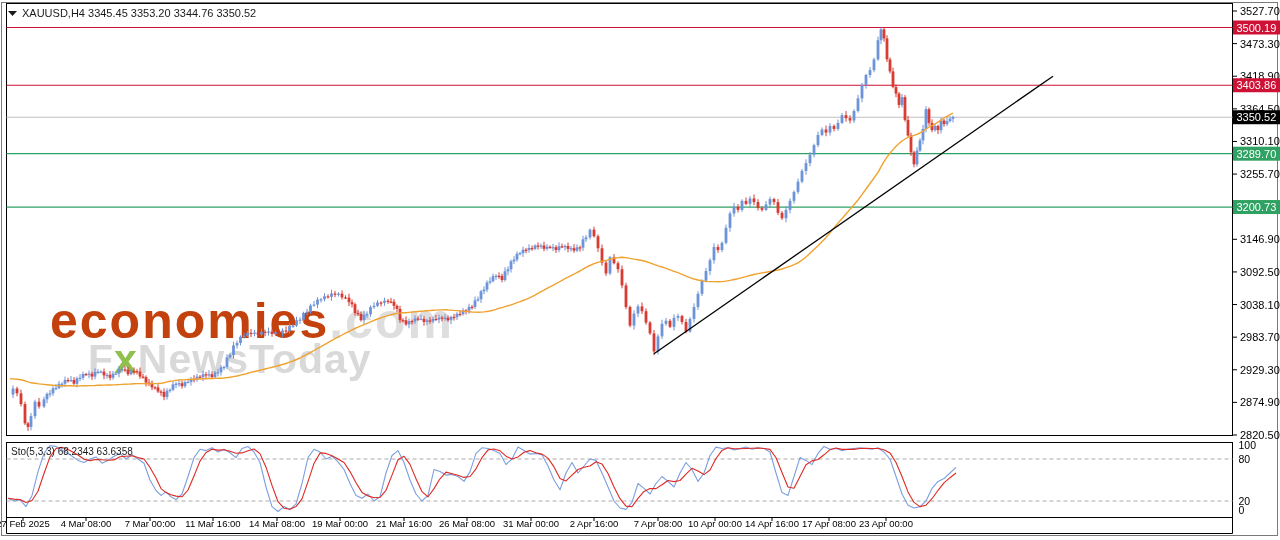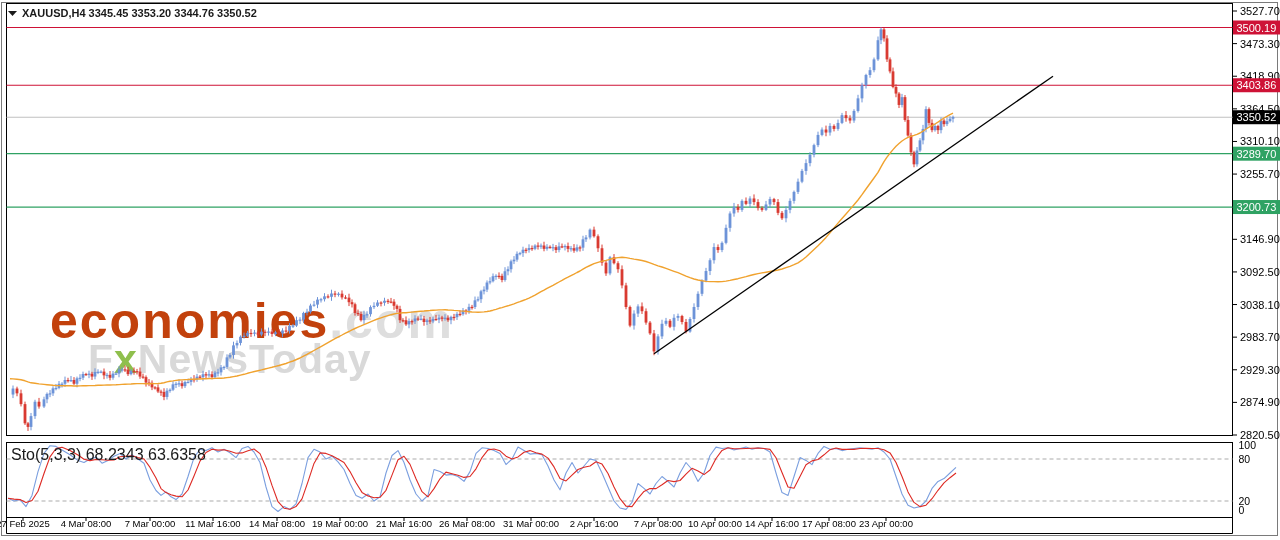--- a/index.html
+++ b/index.html
@@ -4,22 +4,22 @@
 <style>
   html,body{margin:0;padding:0;background:#fff;}
   #stage{position:relative;width:1280px;height:540px;background:#ffffff;overflow:hidden;
          font-family:"Liberation Sans",sans-serif;}
   .wm{position:absolute;z-index:1;font-weight:bold;white-space:nowrap;user-select:none;}
   #wm-brand{left:50px;top:292px;font-size:50px;letter-spacing:2px;color:#dedede;}
   #wm-brand .accent{color:#c2410c;}
   #wm-tagline{left:88px;top:336px;font-size:41px;letter-spacing:1px;color:#d9d9d9;text-align:center;}
   #wm-tagline .xgreen{color:#8fbf4d;}
   #chart-svg{position:absolute;left:0;top:0;z-index:2;}
-  #title-bar{position:absolute;left:22px;top:7px;z-index:3;font-size:11px;font-weight:bold;color:#1a1a1a;}
-  #sto-label{position:absolute;left:11px;top:446px;z-index:3;font-size:16px;color:#1a1a1a;}
+  #title-bar{position:absolute;left:22px;top:7px;z-index:3;font-size:11px;font-weight:normal;color:#1a1a1a;}
+  #sto-label{position:absolute;left:11px;top:446px;z-index:3;font-size:10px;color:#1a1a1a;}
 </style>
 </head>
 <body>
 
 <div id="stage">
   <div class="wm" id="wm-brand"><span class="accent">economies</span><span>.com</span></div>
   <div class="wm" id="wm-tagline"><span>F</span><span class="xgreen">x</span><span>NewsToday</span></div>
 
   <svg id="chart-svg" width="1280" height="540">
       <g>

